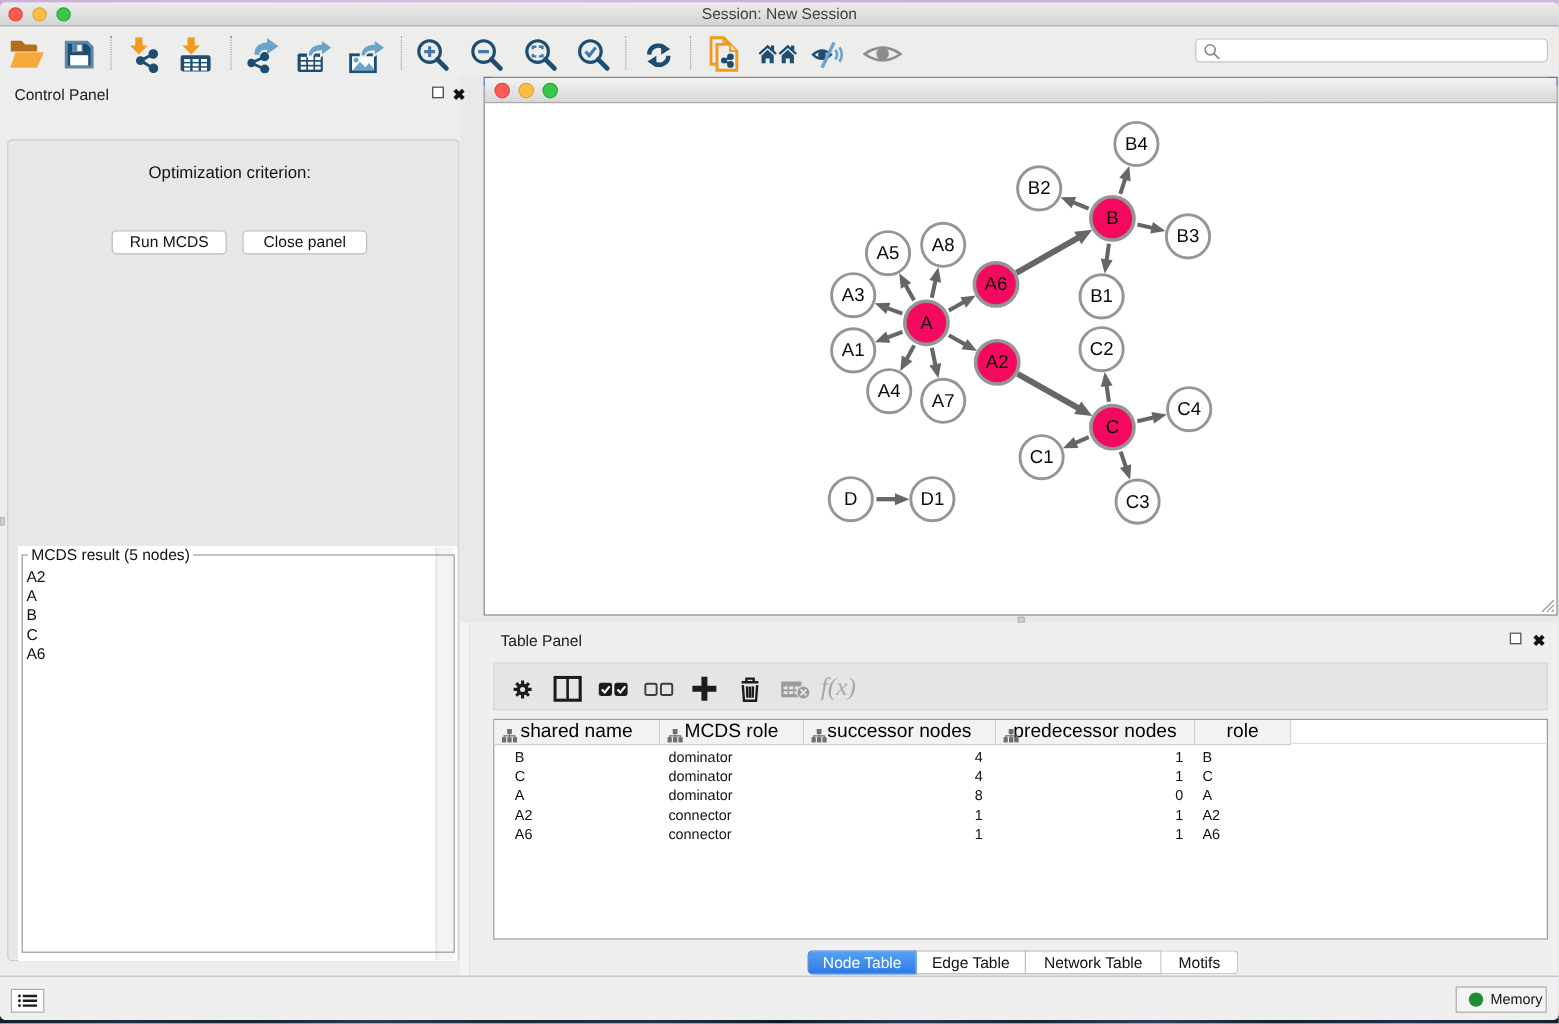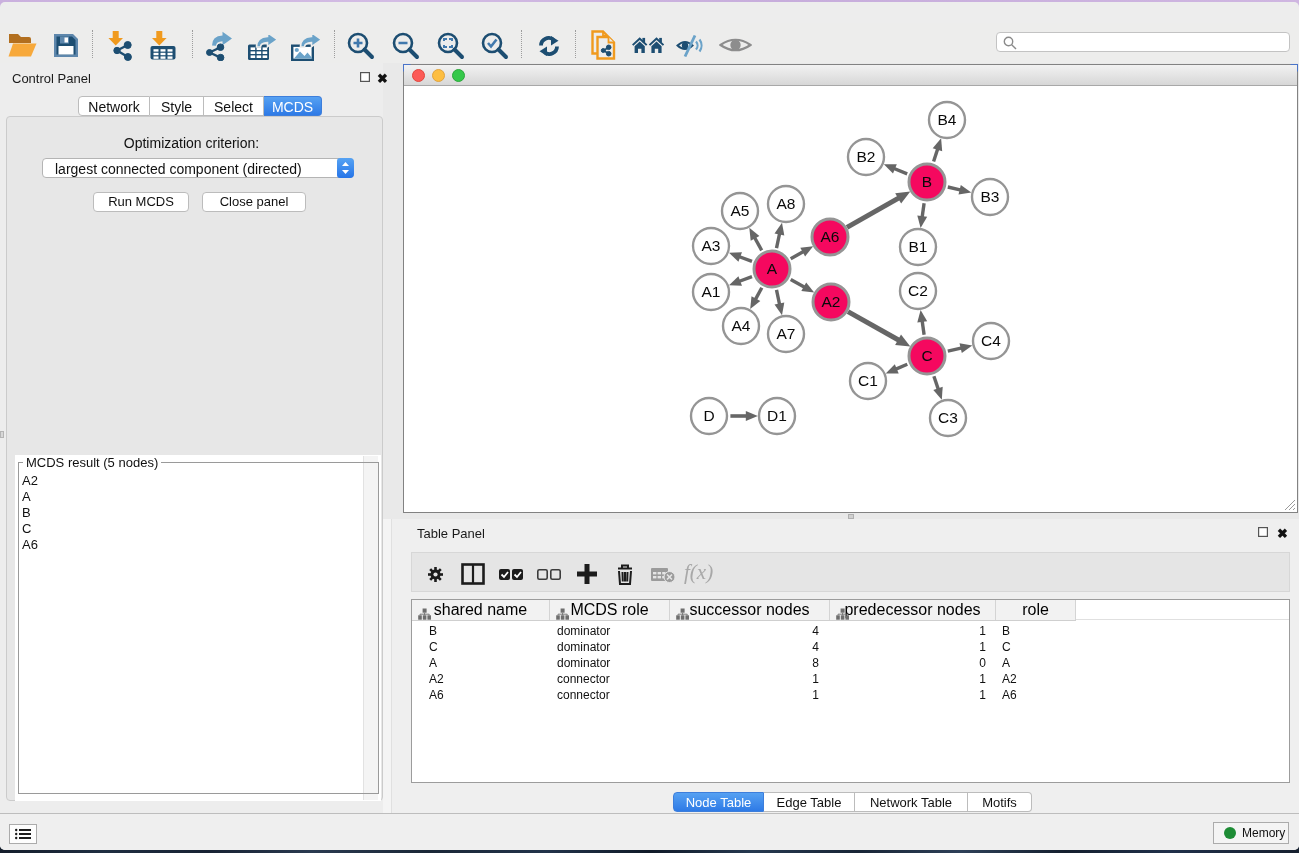--- a/index.html
+++ b/index.html
@@ -81,20 +81,26 @@
 #memorybtn { position:absolute; right:10px; top:8px; width:76px; height:22px;
   background:#f4f4f4; border:1px solid #ababab; font-size:12px; color:#111; }
 #listbtn { position:absolute; left:9px; top:10px; width:28px; height:20px;
   background:#fdfdfd; border:1px solid #ababab; }
 </style>
 </head>
 <body>
 <div id="deskbottom"></div>
 <div id="win">
 
+<div id="titlebar">
+ <div class="tl" style="left:7px;background:#fc5b57;border:0.5px solid #e2463d;"></div>
+ <div class="tl" style="left:27px;background:#fdbe41;border:0.5px solid #e1a33e;"></div>
+ <div class="tl" style="left:47px;background:#35c84a;border:0.5px solid #2ba73b;"></div>
+ <div id="title">Session: New Session</div>
+</div>
 <div id="toolbar">
       <div class="sep" style="left:92px"></div>
       <div class="sep" style="left:192px"></div>
       <div class="sep" style="left:334px"></div>
       <div class="sep" style="left:521px"></div>
       <div class="sep" style="left:575px"></div>
       <svg class="ticon" style="left:7px;top:9px" width="30" height="26" viewBox="0 0 30 26">
 <path d="M2,2 h9 l3,3 h8 a2,2 0 0 1 2,2 v4 H2 z" fill="#b26f1f"></path>
 <path d="M6,11.5 h23.5 l-5.5,13 H1.5 z" fill="#f7a93b"></path>
 </svg>
@@ -240,34 +246,21 @@
       </div>
     </div>
 
 <div id="cpanel">
  <h1>Control Panel</h1>
  <div class="winbtns" style="left:360px;top:9px;"><svg width="10" height="10" viewBox="0 0 10 10">
           <rect x="0.5" y="0.5" width="9" height="9" fill="#fff" stroke="#555" stroke-width="1.4"></rect>
         </svg></div>
  <div class="winbtns" style="left:377px;top:8px;font-size:13px;font-weight:bold;">✖</div>
  <div id="cpbody"></div>
- <div class="seg" style="left:78px;top:33px;font-size:0;" id="topseg">
-  <span style="width:72px;">Network</span>
-        <span style="width:54px;">Style</span>
-        <span style="width:60px;">Select</span>
-        <span class="sel" style="width:58px;">MCDS</span>
- </div>
  <div id="optlabel">Optimization criterion:</div>
- <div id="dropdown">
-        <span class="txt">largest connected component (directed)</span>
-   <span class="spin"><svg width="17" height="20" viewBox="0 0 17 20">
-   <path d="M5,8 l3.5,-4 3.5,4 z" fill="#fff"></path>
-            <path d="M5,12 l3.5,4 3.5,-4 z" fill="#fff"></path>
-          </svg></span>
- </div>
  <div class="btn" style="left:93px;top:129px;width:96px;">Run MCDS</div>
  <div class="btn" style="left:202px;top:129px;width:104px;">Close panel</div>
  <div id="results">
    <div id="resscroll"></div>
    <div id="fieldset">
           <legend>MCDS result (5 nodes)</legend>
      <div id="mcdslist">A2<br>A<br>B<br>C<br>A6</div>
    </div>
  </div>
 </div>

